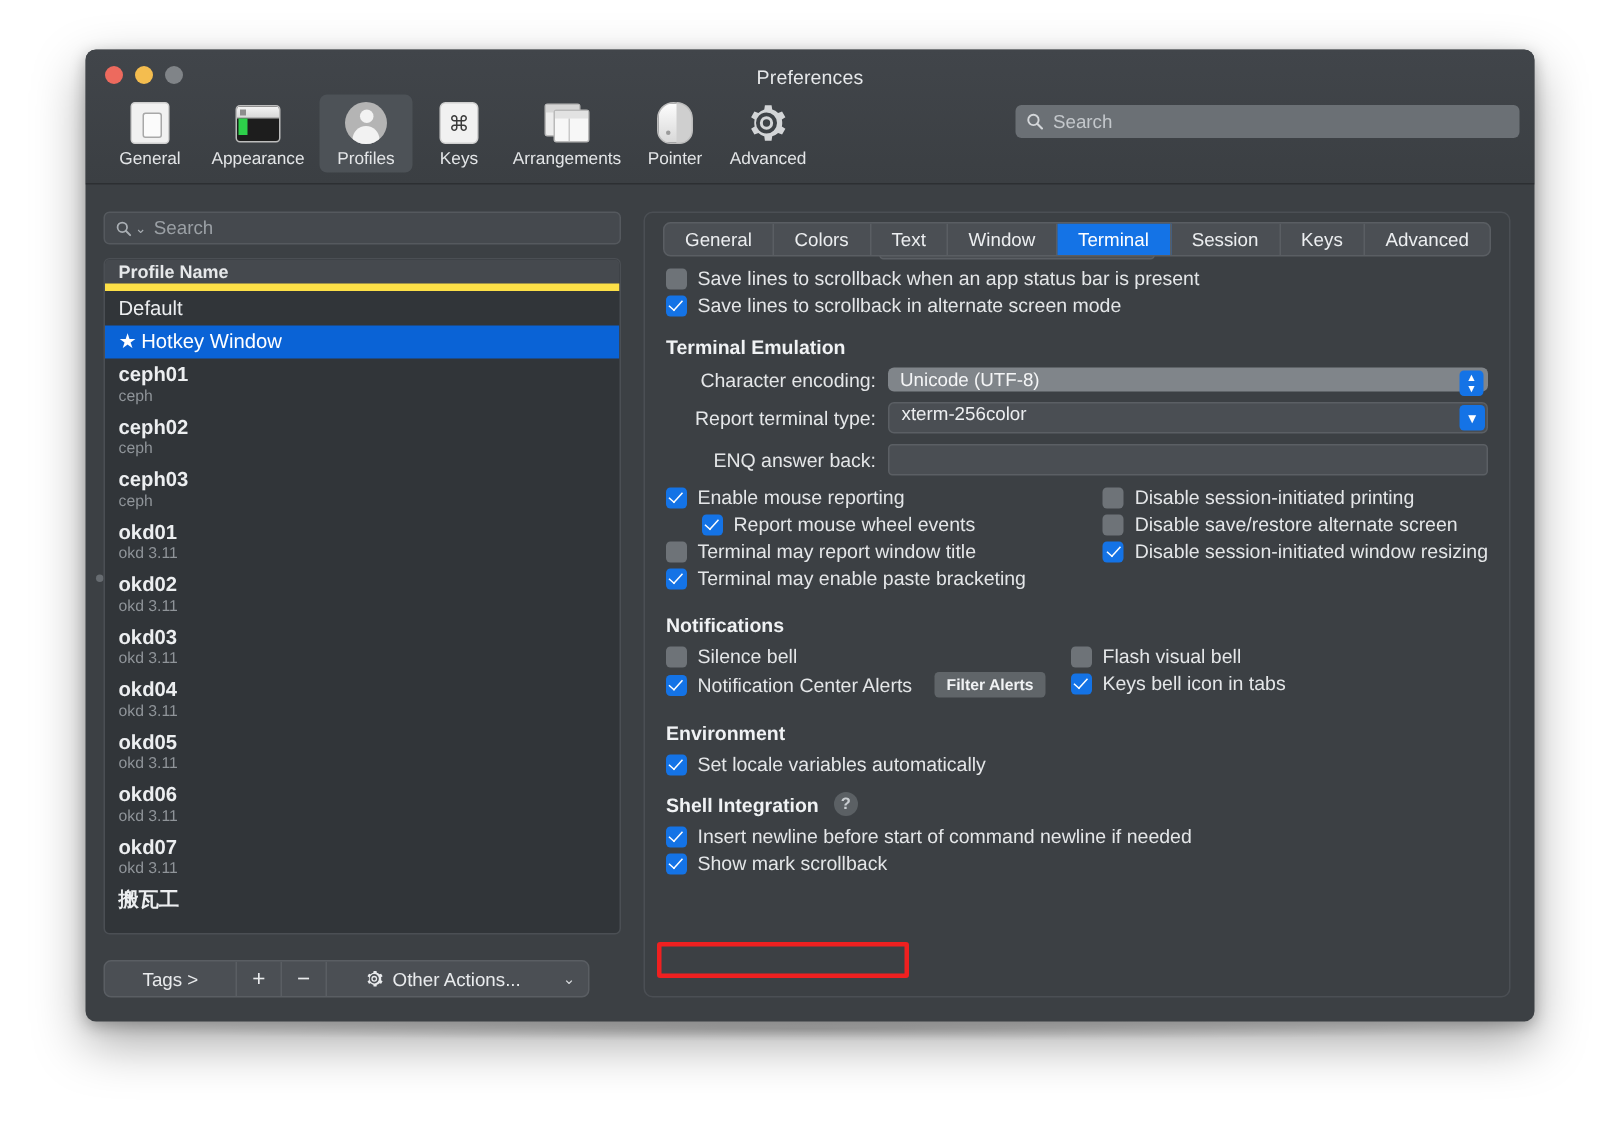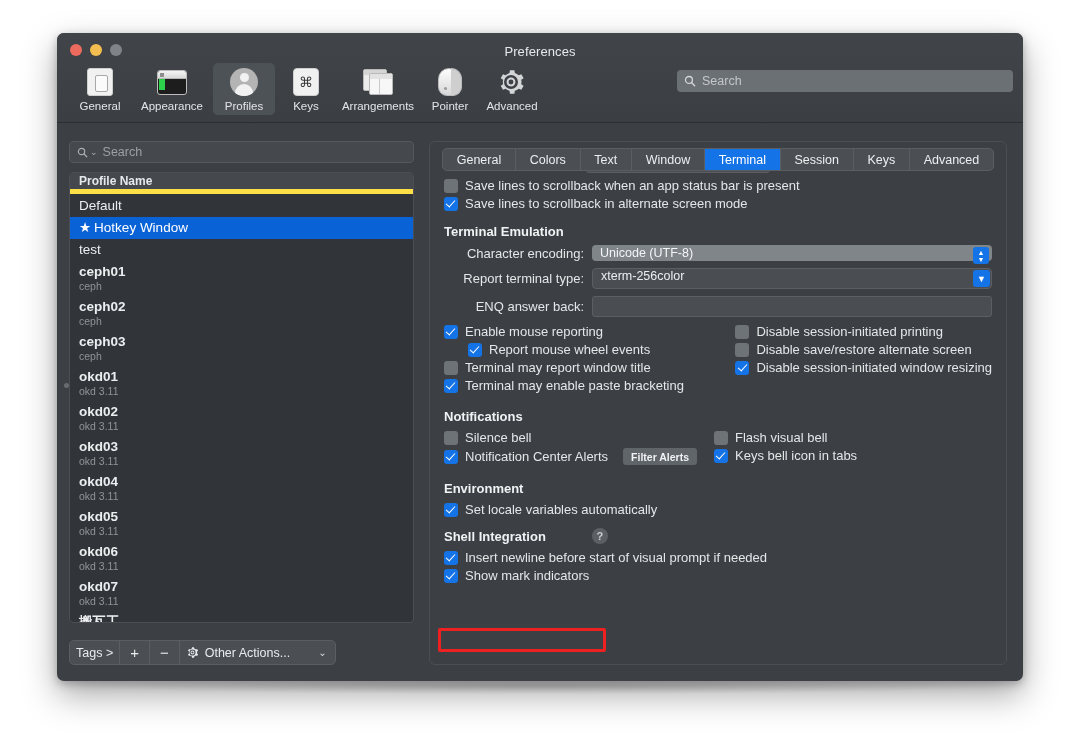--- a/index.html
+++ b/index.html
@@ -127,21 +127,21 @@
   .row.sel .name { color: #ffffff; font-weight: normal; }
   .star { margin-right: 3px; }
 
   .list-toolbar {
     position: absolute; left: 0; bottom: 0; height: 25px;
     display: flex; align-items: stretch;
     background: #4b4f54; border: 1px solid #5a5e63; border-radius: 5px; overflow: hidden;
   }
   .lt-btn {
     display: flex; align-items: center; justify-content: center;
-    padding: 0 6px; color: #e9ebed; font-size: 12.5px;
+    padding: 0 25px; color: #e9ebed; font-size: 12.5px;
     border-right: 1px solid #5a5e63; white-space: nowrap;
   }
   .lt-btn:last-child { border-right: none; }
   .lt-btn.plus, .lt-btn.minus { padding: 0 10px; font-size: 15px; }
   .lt-btn.other { gap: 6px; padding-right: 8px; }
   .lt-btn.other .chev { margin-left: 22px; font-size: 10px; color:#d6d9dc; }
 
   .resize-dot { position:absolute; left: -5px; top: 242px; width: 5px; height: 5px;
                 border-radius:50%; background:#676c71; }
 
@@ -231,21 +231,21 @@
   .pill {
     display: inline-flex; align-items: center; height: 17px; padding: 0 8px;
     background: #606569; border-radius: 3px; color: #f0f2f4; font-size: 10.5px;
     font-weight: bold; margin-left: 8px;
   }
   .helpbtn {
     display: inline-flex; align-items: center; justify-content: center;
     width: 16px; height: 16px; border-radius: 50%; background: #5b6064;
     color: #c9cdd1; font-size: 11px; margin-left: 10px; vertical-align: middle;
   }
-  .row-inline { display: flex; align-items: center; gap: 36px; }
+  .row-inline { display: flex; align-items: center; }
 
   .highlight-box {
     position: absolute; left: 438px; top: 628px; width: 168px; height: 24px;
     border: 3px solid #ef2020; border-radius: 2px; pointer-events: none; z-index: 30;
   }
 
   .shadow-under {
     position: absolute; left: 90px; top: 678px; width: 900px; height: 16px;
     background: radial-gradient(ellipse at center, rgba(0,0,0,.16), rgba(0,0,0,0) 72%);
   }
@@ -361,23 +361,20 @@
           <div class="rows">
 
             <div class="row">
               <div class="name">Default</div>
             </div>
 
             <div class="row sel">
               <div class="name"><span class="star">★</span><span>Hotkey Window</span></div>
             </div>
 
-            <div class="row">
-              <div class="name">test</div>
-            </div>
 
             <div class="row bold">
               <div class="name">ceph01</div>
               <div class="sub">ceph</div>
             </div>
             <div class="row bold">
               <div class="name">ceph02</div>
               <div class="sub">ceph</div>
             </div>
             <div class="row bold">
@@ -560,25 +557,25 @@
             <span class="cb-lbl">Set locale variables automatically</span>
           </div>
 
           <div class="sec-title tight row-inline">
             <span>Shell Integration</span>
             <span class="helpbtn">?</span>
           </div>
 
           <div class="cbrow">
             <div class="cb on"></div>
-            <span class="cb-lbl">Insert newline before start of visual prompt if needed</span>
+            <span class="cb-lbl">Insert newline before start of command newline if needed</span>
           </div>
           <div class="cbrow">
             <div class="cb on"></div>
-            <span class="cb-lbl">Show mark indicators</span>
+            <span class="cb-lbl">Show mark scrollback</span>
           </div>
 
         </div>
       </div>
 
     </div>
   </div>
 
   <div class="highlight-box"></div>
 </div>

